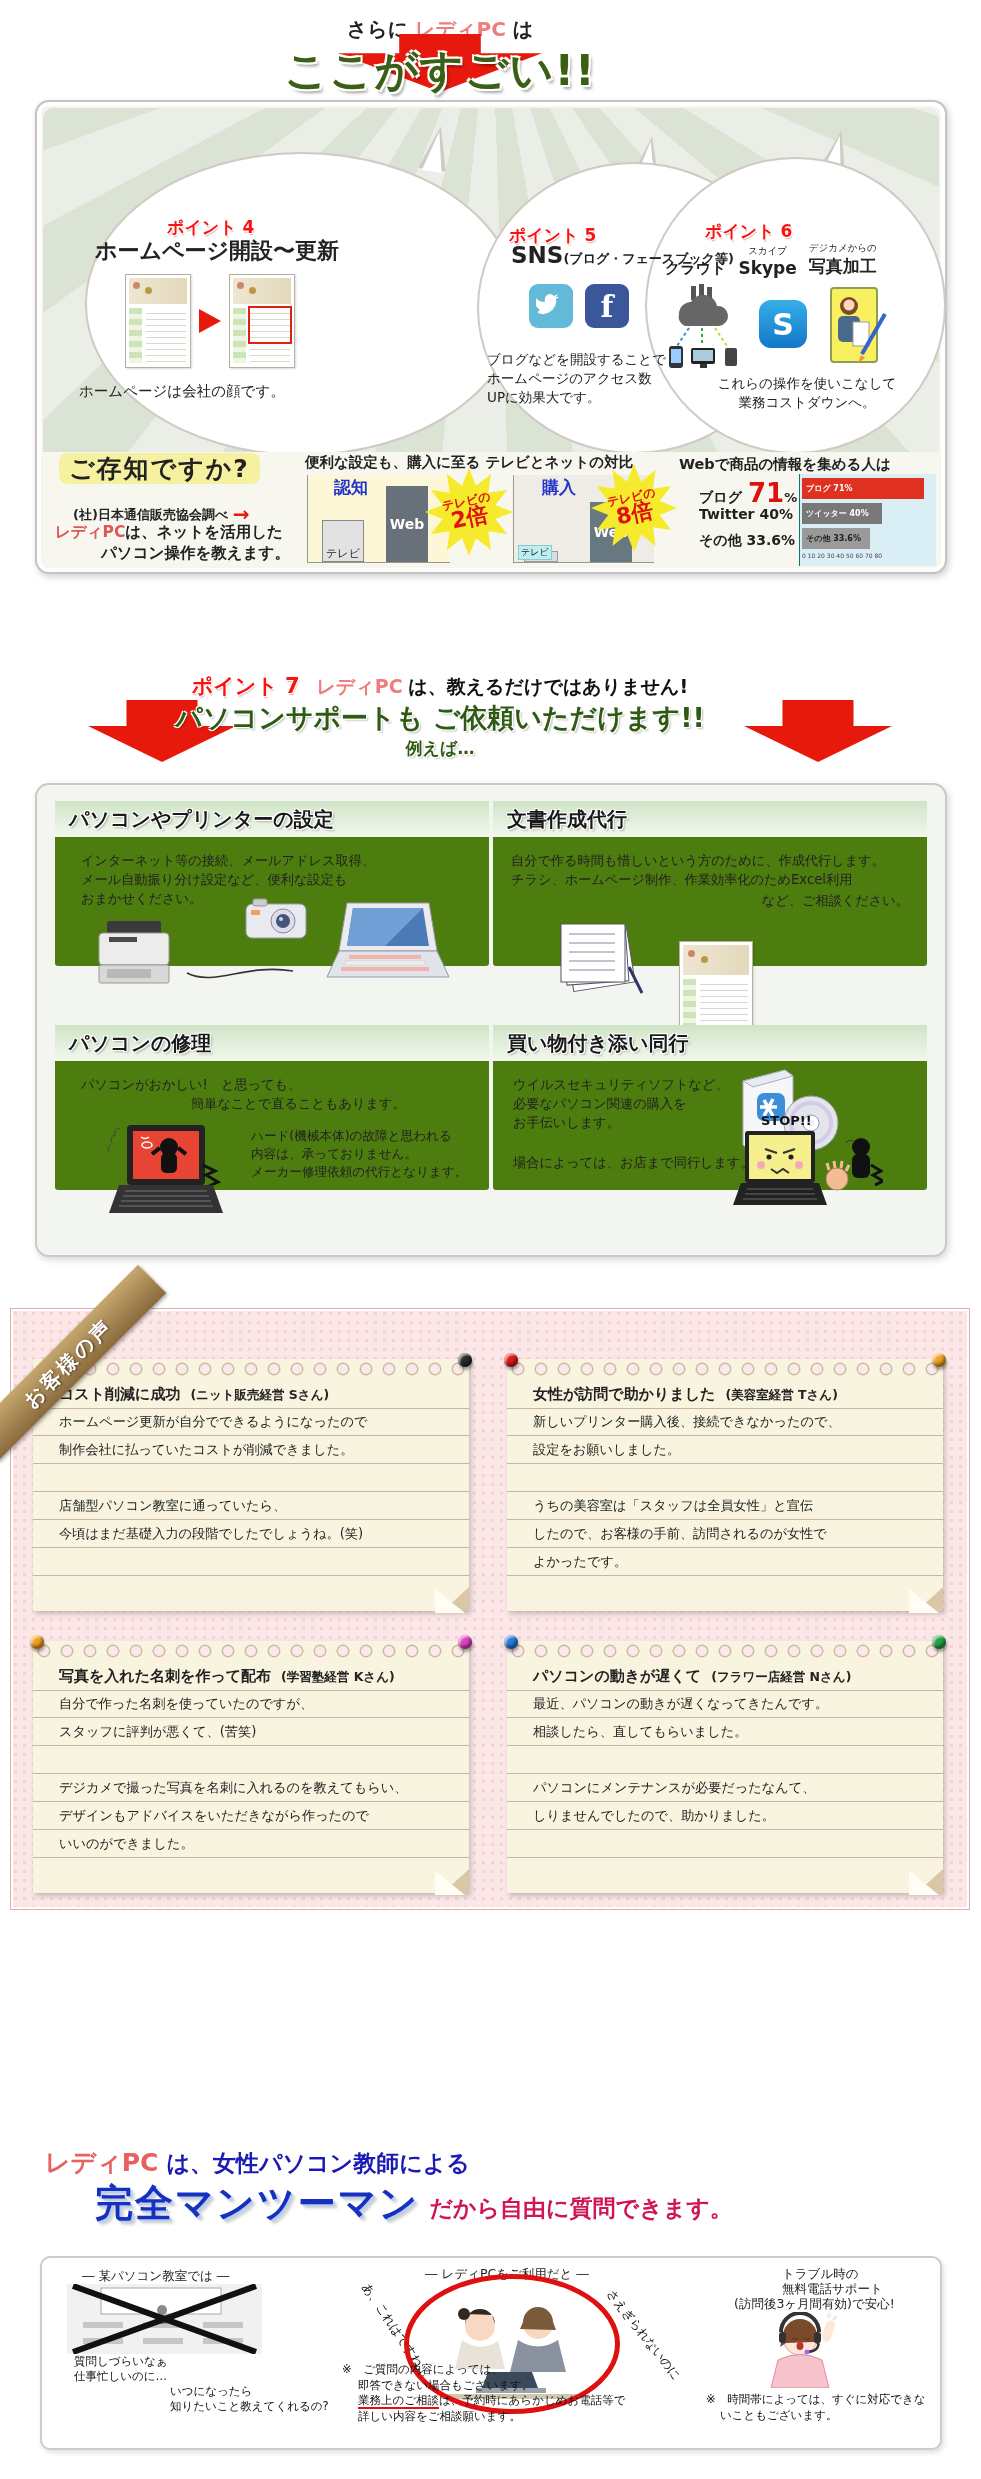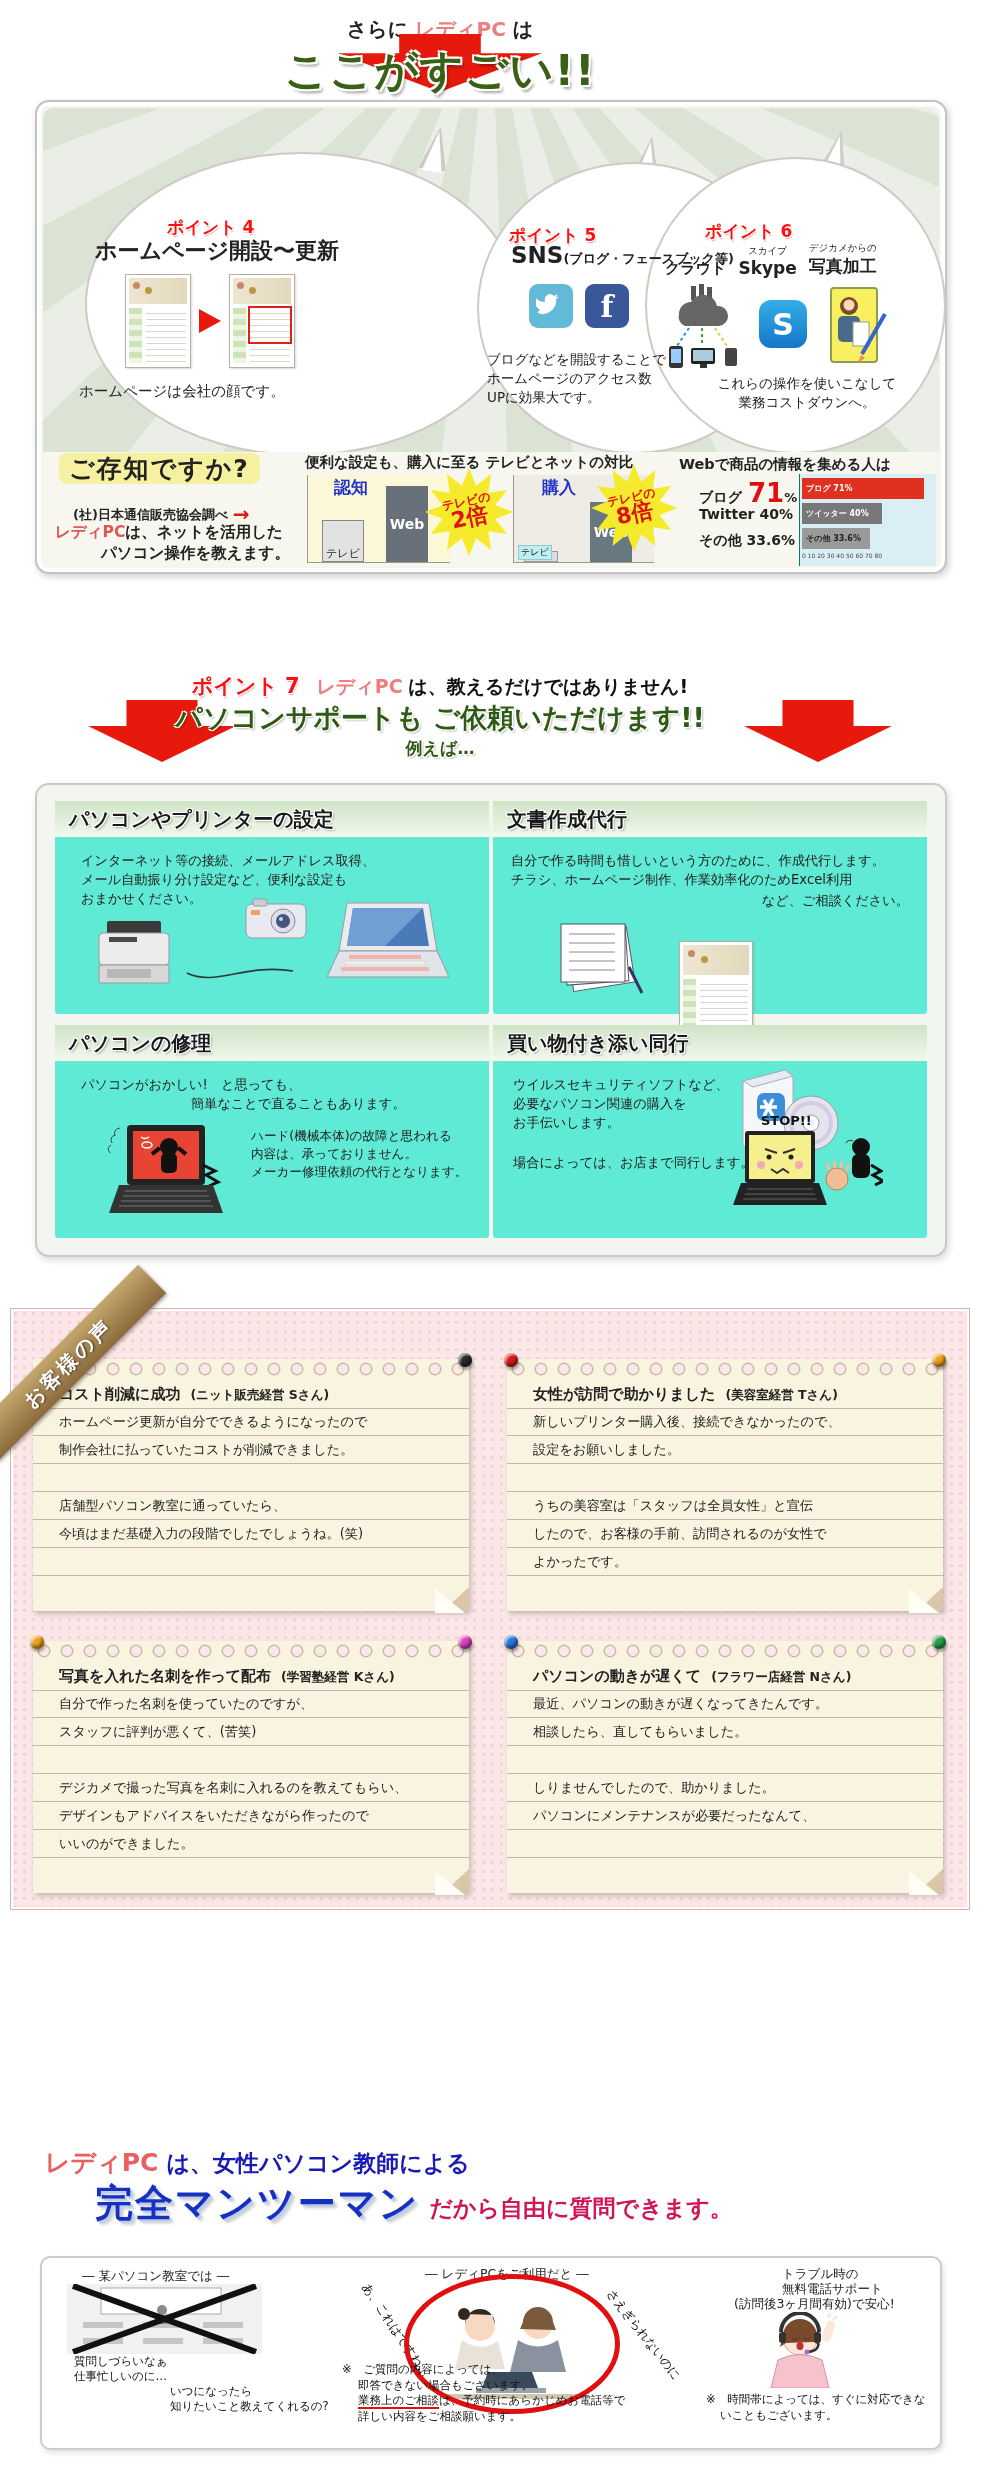--- a/index.html
+++ b/index.html
@@ -46,21 +46,21 @@
   .p7{top:672px;left:40px;width:800px;text-align:center;font-weight:bold;}
   .p7 .lbl{color:#ff1010;font-size:21px;text-shadow:-1px -1px 0 #fff,1px -1px 0 #fff,-1px 1px 0 #fff,1px 1px 0 #fff,1px 2px 1px rgba(140,0,0,.35);}
   .p7 .brand{color:#ee7d7d;font-size:19px;}
   .p7 .rest{color:#111;font-size:19px;}
   .dn-arrow{width:148px;height:62px;background:#e6190c;clip-path:polygon(26% 0,74% 0,74% 42%,100% 42%,50% 100%,0 42%,26% 42%);
     filter:drop-shadow(2px 3px 2px rgba(0,0,0,.3));}
   .sup-head{top:700px;left:140px;width:600px;text-align:center;font-size:27px;font-weight:bold;color:#2f5a14;}
   .sup-sub{top:737px;left:140px;width:600px;text-align:center;font-size:17px;font-weight:bold;color:#2f5a14;}
   
   .sbox{left:35px;top:783px;width:908px;height:470px;border:2px solid #c9c9c9;border-radius:14px;background:#f3f6f0;box-shadow:2px 3px 7px rgba(0,0,0,.15);}
-  .cell{position:absolute;width:434px;height:213px;background:#5eead4;border-radius:3px;}
+  .cell{position:absolute;width:434px;height:165px;background:#4d7c0f;border-radius:3px;}
   .cell .chd{height:36px;line-height:36px;background:linear-gradient(#cfe4c6,#f2f8ee);font-size:20px;font-weight:bold;padding-left:14px;color:#1a1a1a;
     text-shadow:-1px -1px 0 #fff,1px -1px 0 #fff,-1px 1px 0 #fff,1px 1px 0 #fff,2px 2px 2px rgba(0,0,0,.25);}
   .ctxt{position:absolute;font-size:13.2px;line-height:19px;color:#222;}
   .cnote{position:absolute;font-size:12.6px;line-height:18px;color:#222;}
   
   .voices{left:10px;top:1308px;width:958px;height:600px;background:#fbe7e7;border:1px solid #ddb0b0;
     background-image:radial-gradient(#f4d2d2 1.5px,transparent 1.6px);background-size:9px 9px;box-shadow:inset 0 0 0 2px #fff;}
   .ribbon{position:absolute;left:-62px;top:34px;width:238px;height:40px;background:linear-gradient(#c5a76e,#8a6a3c);
     transform:rotate(-45deg);display:flex;align-items:center;justify-content:center;color:#fff;font-size:20px;font-weight:bold;
     letter-spacing:3px;text-shadow:1px 1px 2px rgba(0,0,0,.5);box-shadow:0 2px 4px rgba(0,0,0,.35);z-index:6;}
@@ -522,22 +522,22 @@
       <div class="curl"></div>
     </div>
 
     <div class="note" style="left:496px;top:332px;">
       <div class="holes"></div>
       <div class="nhead"><span class="t">パソコンの動きが遅くて</span><span class="a">(フラワー店経営 Nさん)</span></div>
       <div class="nbody">
         <div class="nline">最近、パソコンの動きが遅くなってきたんです。</div>
         <div class="nline">相談したら、直してもらいました。</div>
         <div class="nline"></div>
+        <div class="nline">パソコンにメンテナンスが必要だったなんて、</div>
         <div class="nline">しりませんでしたので、助かりました。</div>
-        <div class="nline">パソコンにメンテナンスが必要だったなんて、</div>
       </div>
       <div class="pin" style="left: -3px; top: -6px; background: rgb(40, 120, 216);"></div>
       <div class="pin" style="right: -3px; top: -6px; background: rgb(40, 160, 72);"></div>
       <div class="curl"></div>
     </div>
   </div>
 
   <div class="abs cl1">
     <span class="brand">レディPC</span>
     <span>は、女性パソコン教師による</span>

